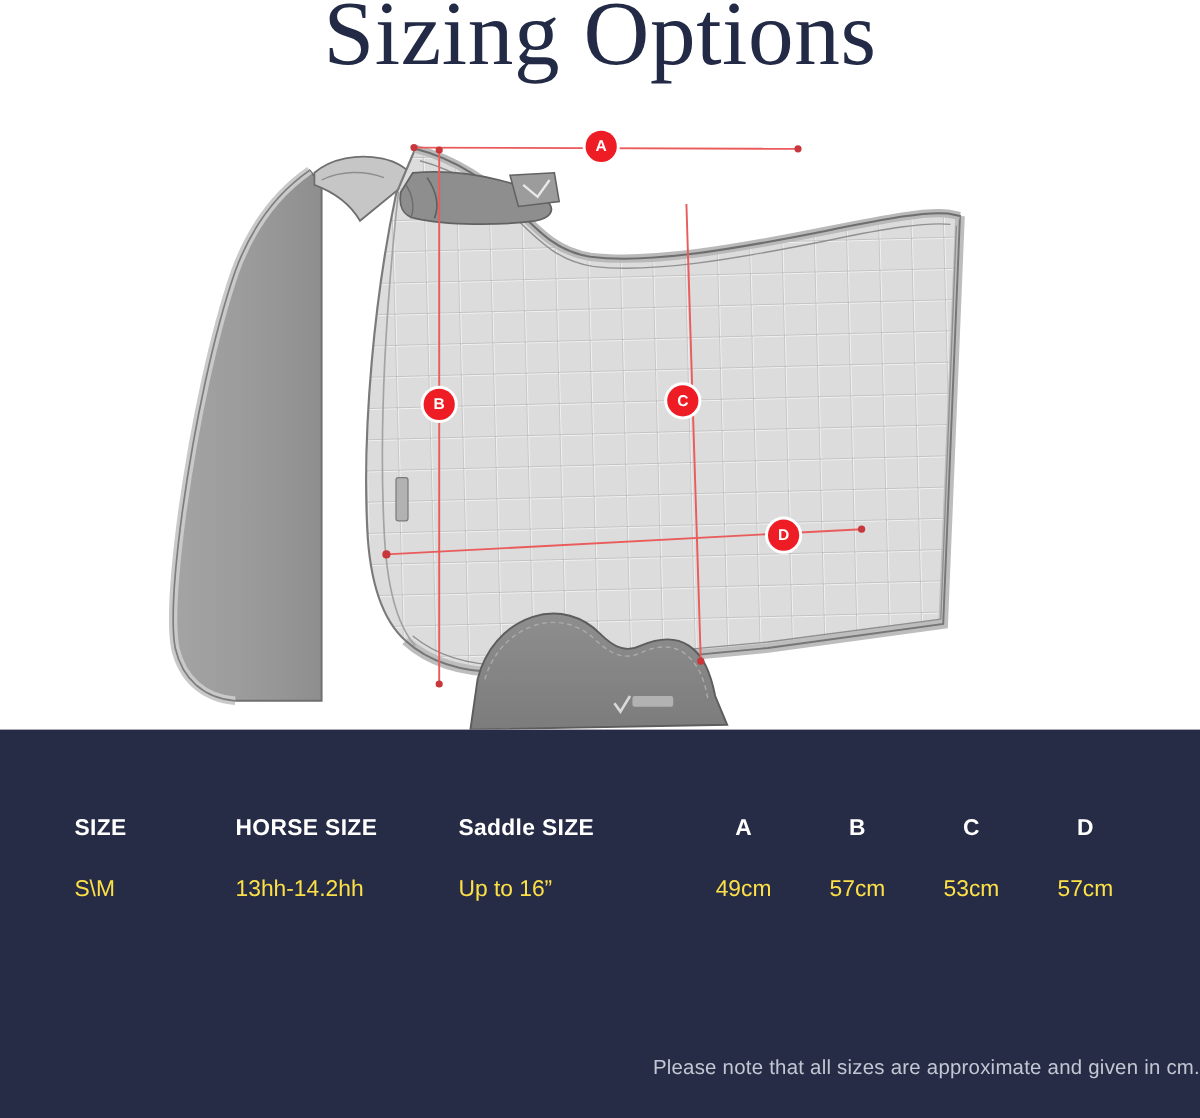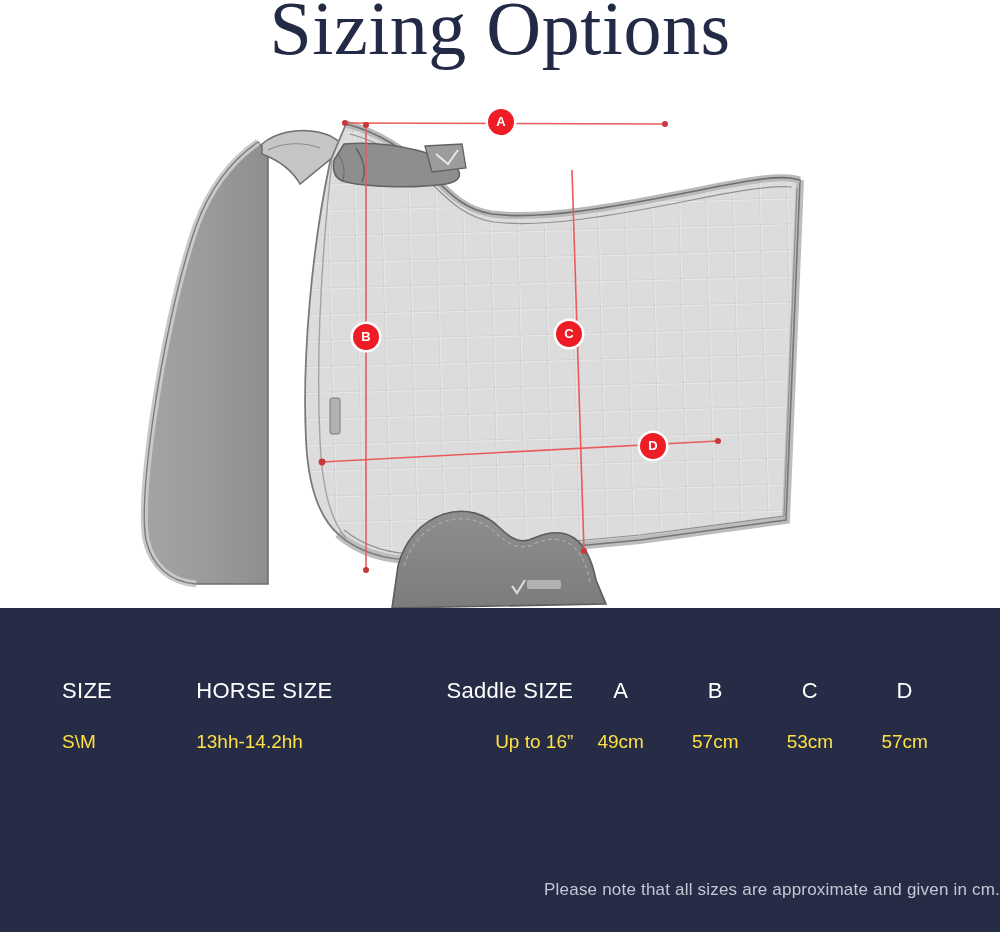--- a/index.html
+++ b/index.html
@@ -84,36 +84,36 @@
     border-collapse: collapse;
   }
   .size-table th,
   .size-table td {
     color: #ffffff;
     font-family: "Liberation Sans", sans-serif;
     padding: 0;
     white-space: nowrap;
   }
   .size-table th {
-    font-size: 22px;
-    font-weight: normal;
+    font-size: 19px;
+    font-weight: bold;
     letter-spacing: 0.3px;
     height: 50px;
     vertical-align: middle;
   }
   .size-table td {
     font-size: 19px;
     font-weight: 400;
     height: 52px;
     vertical-align: middle;
     color: #fde047;
   }
   .col-size    { width: 140px; text-align: left; }
   .col-horse   { width: 190px; text-align: left; }
-  .col-saddle  { width: 195px; text-align: right; }
+  .col-saddle  { width: 195px; text-align: left; }
   .col-m       { width: 98px;  text-align: center; }
 
   .footnote {
     position: absolute;
     left: 0;
     top: 272px;
     width: 1000px;
     text-align: right;
     font-family: "Liberation Sans", sans-serif;
     font-size: 17px;

